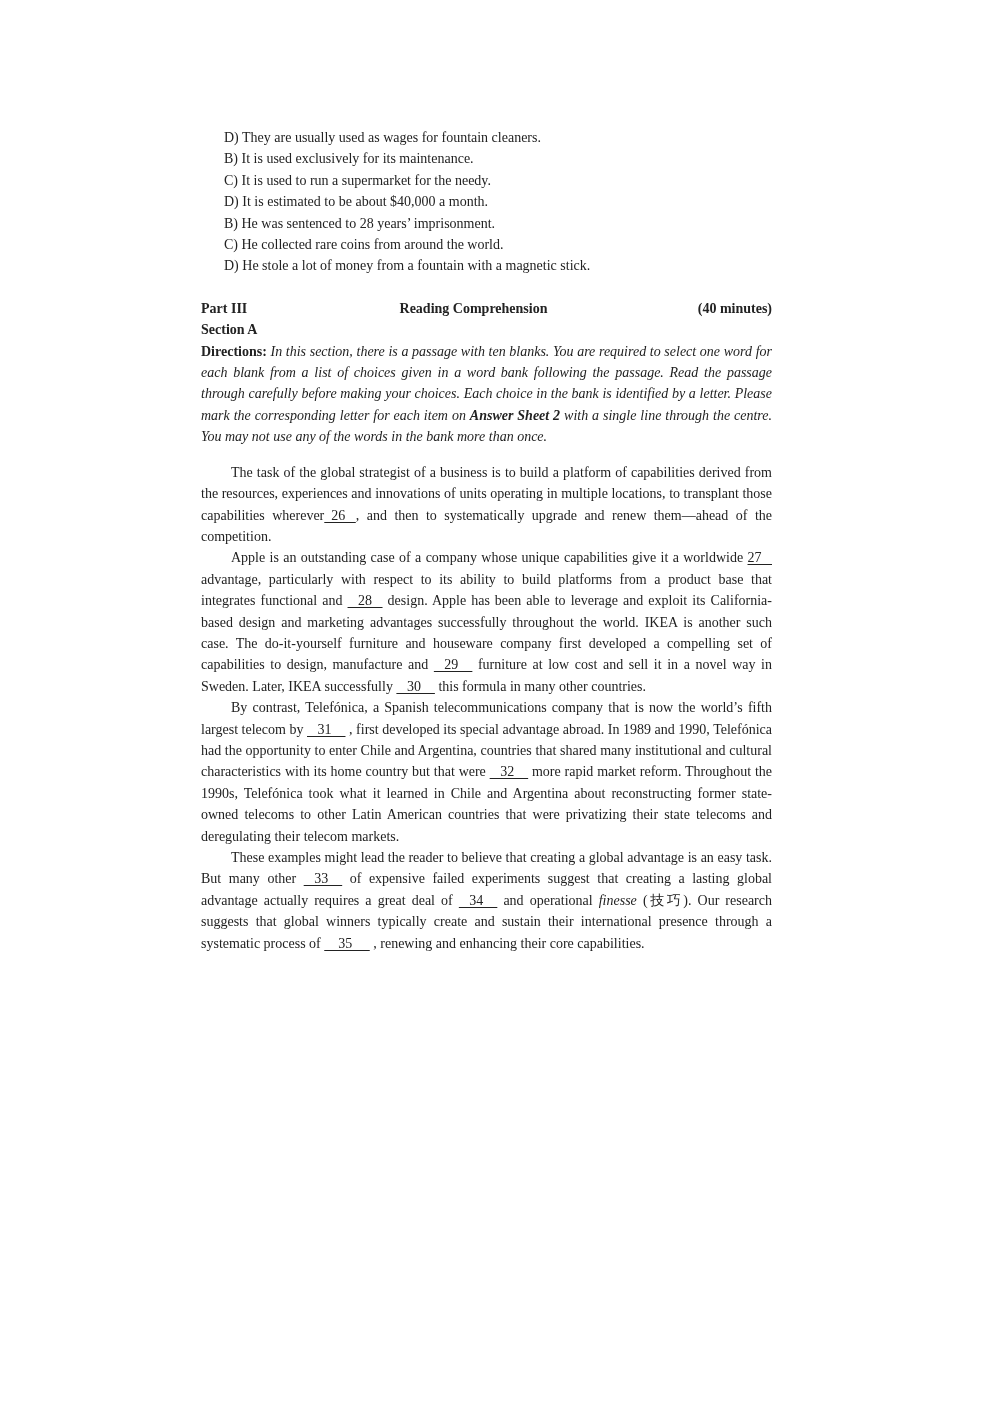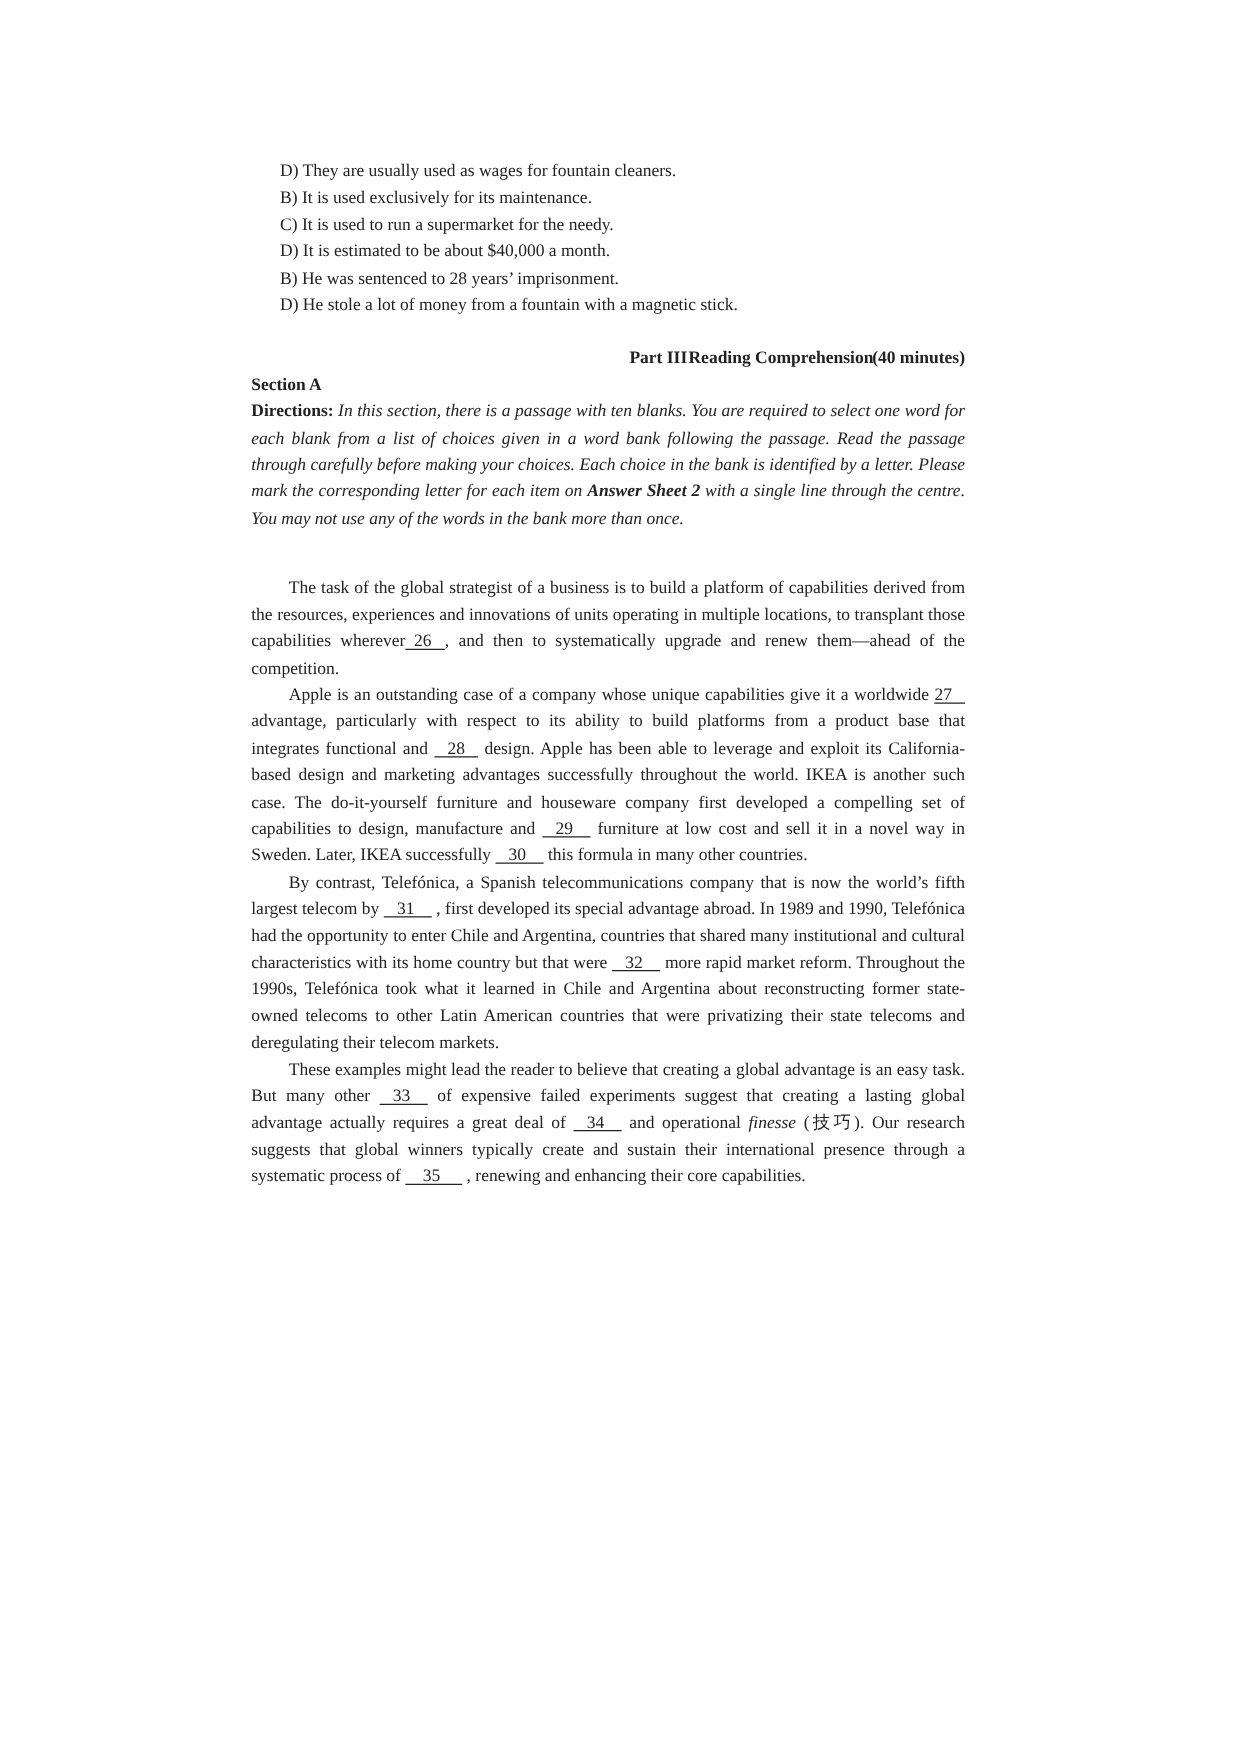--- a/index.html
+++ b/index.html
@@ -6,30 +6,30 @@
   body { width: 993px; height: 1404px; position: relative; overflow: hidden; }
   .page {
     position: absolute; left: 201px; top: 127px; width: 571px;
     font-family: "Liberation Serif", "DejaVu Serif", serif;
     font-size: 14px; line-height: 21.4px; color: #222222;
   }
   .opt { padding-left: 23px; white-space: nowrap; }
   .qline { white-space: nowrap; }
   .qnum { display: inline-block; width: 23px; }
   .part-row {
-    display: flex; justify-content: flex-end; font-weight: bold;
+    display: flex; justify-content: space-between; font-weight: bold;
     margin-top: 21px;
   }
   .part-row span { display: inline-block; }
   .part-center { position: relative; left: 1px; }
   .bold { font-weight: bold; }
   .directions { text-align: justify; }
   .directions i { font-style: italic; }
   .para { text-align: justify; text-indent: 30px; }
-  .passage { margin-top: 34px; font-family: Liberation Serif, serif; }
+  .passage { margin-top: 14px; font-family: Liberation Serif, serif; }
   .blank {
     display: inline-block; text-decoration: underline; text-underline-offset: 2px;
     text-indent: 0; white-space: pre;
   }
   i.fin { font-style: italic; }
 </style>
 </head>
 <body>
 
 <div class="page">
@@ -54,20 +54,24 @@
         <span>It is estimated to be about $40,000 a month.</span>
       </div>
     </div>
 
     <div>
       <div class="opt">
         <span>B)</span>
         <span>He was sentenced to 28 years’ imprisonment.</span>
       </div>
       <div class="opt">
+        <span>C)</span>
+        <span>He collected rare coins from around the world.</span>
+      </div>
+      <div class="opt">
         <span>D)</span>
         <span>He stole a lot of money from a fountain with a magnetic stick.</span>
       </div>
     </div>
   </div>
 
   <div class="part-row">
     <span>Part III</span>
     <span class="part-center">Reading Comprehension</span>
     <span>(40 minutes)</span>

